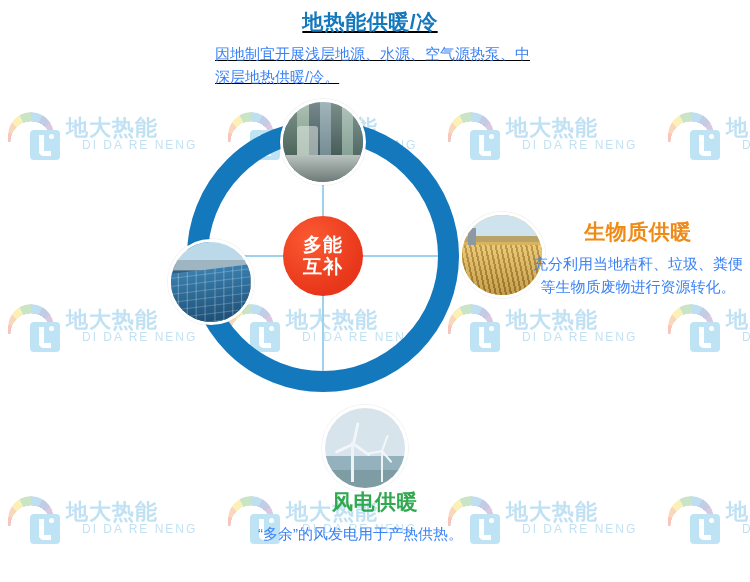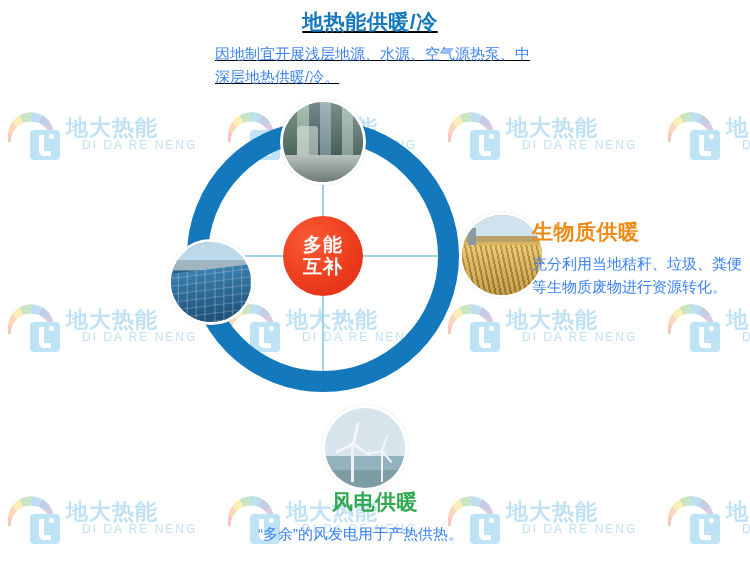--- a/index.html
+++ b/index.html
@@ -412,21 +412,21 @@
 
   <div class="node" style="left:168px; top:239px;">
     <div class="ph ph-pv"></div>
   </div>
 
   <div class="label" style="left:205px; top:8px; width:330px; text-align:center;text-decoration:underline;">
     <p class="title t-geo">地热能供暖/冷</p>
     <p class="desc" style="text-align:left; padding-left:10px;">因地制宜开展浅层地源、水源、空气源热泵、中深层地热供暖/冷。</p>
   </div>
 
-  <div class="label" style="left:532px; top:218px; width:212px;">
+  <div class="label" style="left:532px; top:218px; width:212px;text-align:center;">
     <p class="title t-bio">生物质供暖</p>
     <p class="desc">充分利用当地秸秆、垃圾、粪便等生物质废物进行资源转化。</p>
   </div>
 
   <div class="label" style="left:230px; top:488px; width:290px; text-align:center;">
     <p class="title t-wind">风电供暖</p>
     <p class="desc" style="text-align:left; padding-left:28px;">“多余”的风发电用于产热供热。</p>
   </div>
 
 

